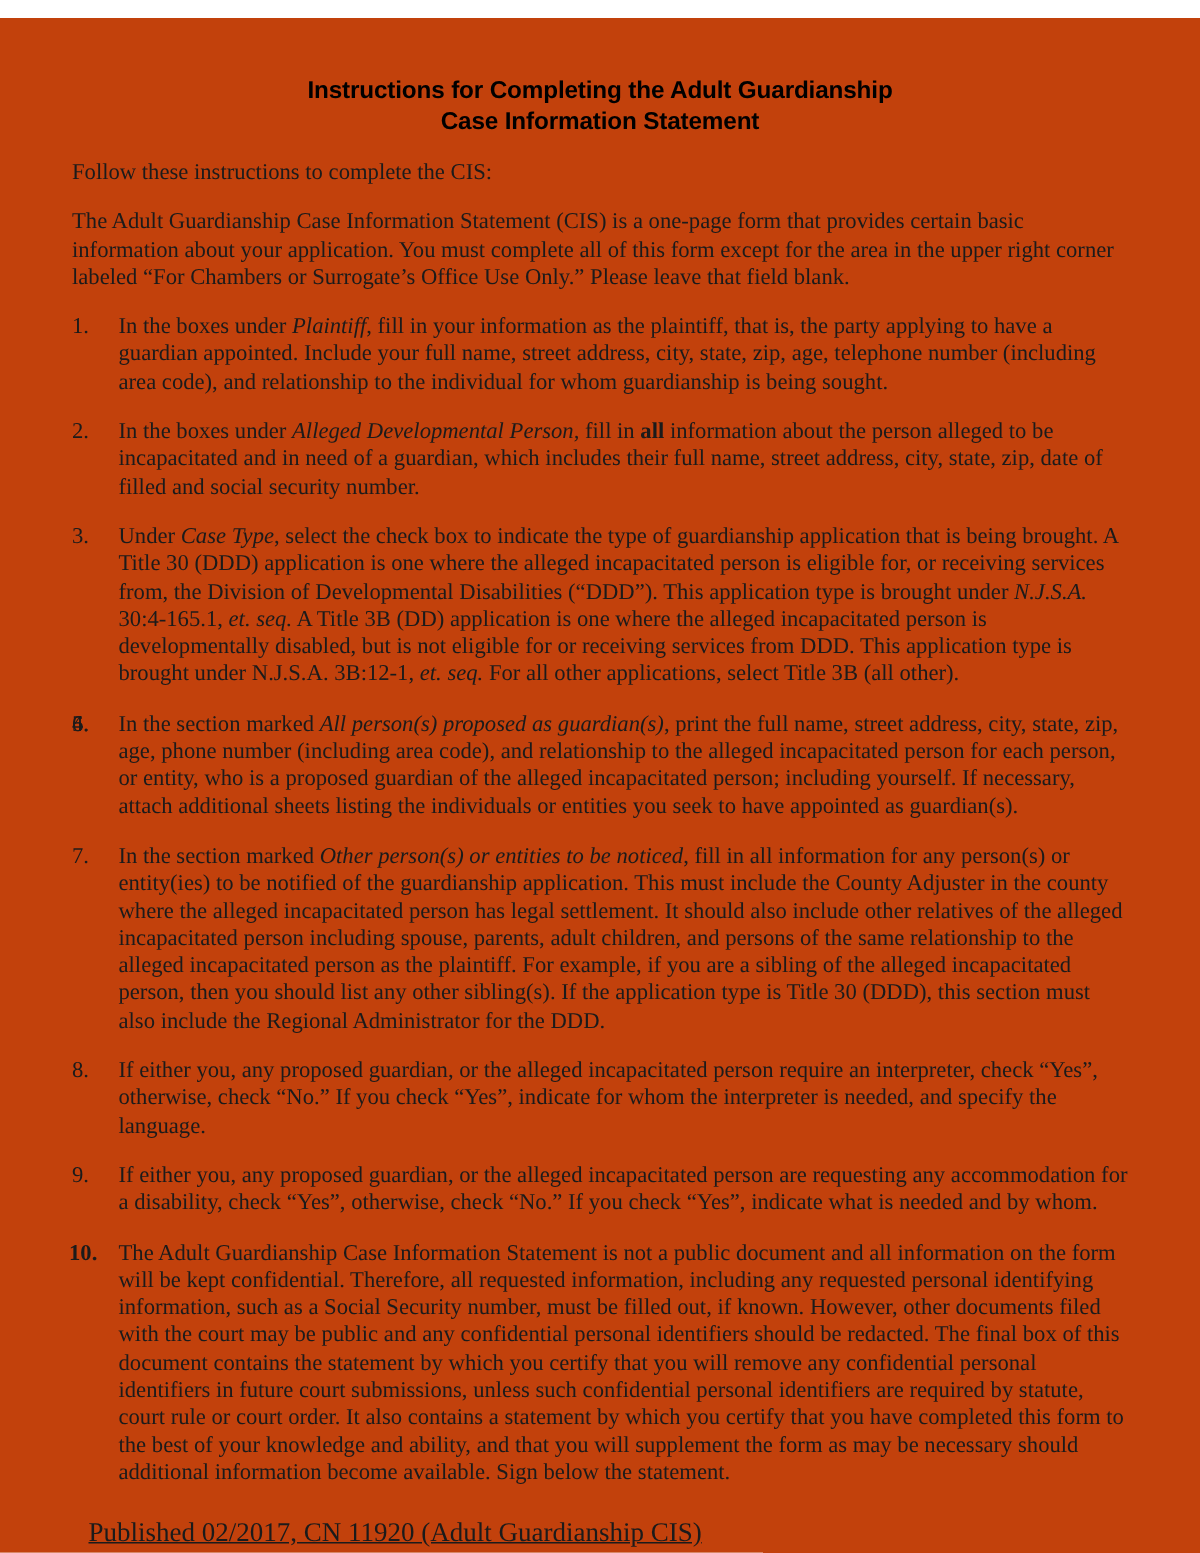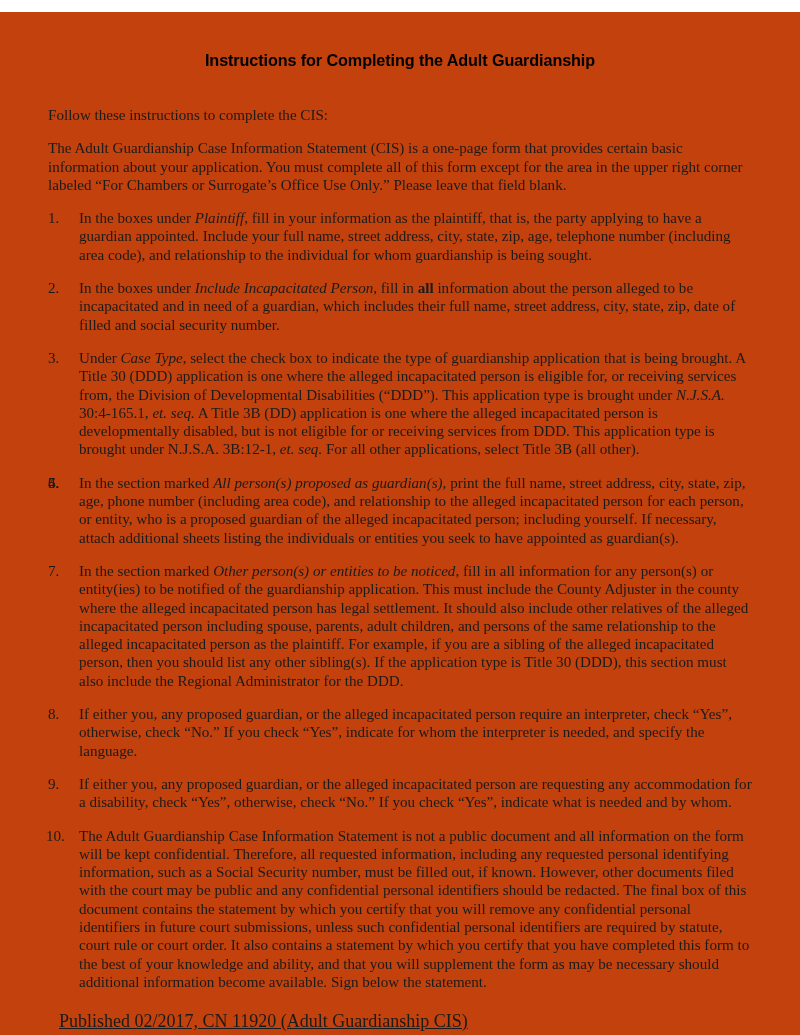--- a/index.html
+++ b/index.html
@@ -76,21 +76,21 @@
     position: absolute;
     left: 0;
     top: 0;
     width: 24px;
     text-align: left;
     font-size: 15.1px;
     line-height: 18.3px;
   }
 
   ol.instructions > li.bold-num > .num {
-    font-weight: normal;
+    font-weight: bold;
     left: -2px;
     width: 27px;
   }
 
   .it { font-style: italic; }
   .bd { font-weight: bold; }
 
   .footer {
     position: absolute;
     left: 59px;
@@ -101,31 +101,32 @@
     text-decoration: underline;
   }
 </style>
 </head>
 <body>
 
 <div class="page">
 
   <div class="doc-title">
     <span>Instructions for Completing the Adult Guardianship</span>
+    <span class="line2">Case Information Statement</span>
   </div>
 
   <div class="body-area">
 
     <p class="para">Follow these instructions to complete the CIS:</p>
 
     <p class="para">The Adult Guardianship Case Information Statement (CIS) is a one-page form that provides certain basic information about your application.  You must complete all of this form except for the area in the upper right corner labeled “For Chambers or Surrogate’s Office Use Only.”  Please leave that field blank.</p>
 
     <ol class="instructions">
         <li><span class="num">1.</span><span><span>In the boxes under </span><span class="it">Plaintiff</span><span>, fill in your information as the plaintiff, that is, the party applying to have a guardian appointed.  Include your full name, street address, city, state, zip, age, telephone number (including area code), and relationship to the individual for whom guardianship is being sought.</span></span></li>
-        <li><span class="num">2.</span><span><span>In the boxes under </span><span class="it">Include Incapacitated Person,</span><span> fill in </span><span class="bd">all</span><span> information about the person alleged to be incapacitated and in need of a guardian, which includes their full name, street address, city, state, zip, date of filled and social security number.</span></span></li>
+        <li><span class="num">2.</span><span><span>In the boxes under </span><span class="it">Alleged Developmental Person,</span><span> fill in </span><span class="bd">all</span><span> information about the person alleged to be incapacitated and in need of a guardian, which includes their full name, street address, city, state, zip, date of filled and social security number.</span></span></li>
         <li><span class="num">3.</span><span><span>Under </span><span class="it">Case Type</span><span>, select the check box to indicate the type of guardianship application that is being brought.  A Title 30 (DDD) application is one where the alleged incapacitated person is eligible for, or receiving services from, the Division of Developmental Disabilities (“DDD”).  This application type is brought under </span><span class="it">N.J.S.A.</span><span> 30:4-165.1, </span><span class="it">et. seq.</span><span>  A Title 3B (DD) application is one where the alleged incapacitated person is developmentally disabled, but is not eligible for or receiving services from DDD.  This application type is brought under N.J.S.A. 3B:12-1, </span><span class="it">et. seq.</span><span>  For all other applications, select Title 3B (all other).</span></span></li>
         <li><span class="num">4.</span></li>
         <li><span class="num">5.</span></li>
         <li><span class="num">6.</span><span><span>In the section marked </span><span class="it">All person(s) proposed as guardian(s)</span><span>, print the full name, street address, city, state, zip, age, phone number (including area code), and relationship to the alleged incapacitated person for each person, or entity, who is a proposed guardian of the alleged incapacitated person; including yourself.  If necessary, attach additional sheets listing the individuals or entities you seek to have appointed as guardian(s).</span></span></li>
         <li><span class="num">7.</span><span><span>In the section marked </span><span class="it">Other person(s) or entities to be noticed</span><span>, fill in all information for any person(s) or entity(ies) to be notified of the guardianship application.  This must include the County Adjuster in the county where the alleged incapacitated person has legal settlement.  It should also include other relatives of the alleged incapacitated person including spouse, parents, adult children, and persons of the same relationship to the alleged incapacitated person as the plaintiff.  For example, if you are a sibling of the alleged incapacitated person, then you should list any other sibling(s).  If the application type is Title 30 (DDD), this section must also include the Regional Administrator for the DDD.</span></span></li>
         <li><span class="num">8.</span><span><span>If either you, any proposed guardian, or the alleged incapacitated person require an interpreter, check “Yes”, otherwise, check “No.”  If you check “Yes”, indicate for whom the interpreter is needed, and specify the language.</span></span></li>
         <li><span class="num">9.</span><span><span>If either you, any proposed guardian, or the alleged incapacitated person are requesting any accommodation for a disability, check “Yes”, otherwise, check “No.”  If you check “Yes”, indicate what is needed and by whom.</span></span></li>
         <li class="bold-num"><span class="num">10.</span><span><span>The Adult Guardianship Case Information Statement is not a public document and all information on the form will be kept confidential.  Therefore, all requested information, including any requested personal identifying information, such as a Social Security number, must be filled out, if known.  However, other documents filed with the court may be public and any confidential personal identifiers should be redacted.  The final box of this document contains the statement by which you certify that you will remove any confidential personal identifiers in future court submissions, unless such confidential personal identifiers are required by statute, court rule or court order.  It also contains a statement by which you certify that you have completed this form to the best of your knowledge and ability, and that you will supplement the form as may be necessary should additional information become available.  Sign below the statement.</span></span></li>
       </ol>
 

